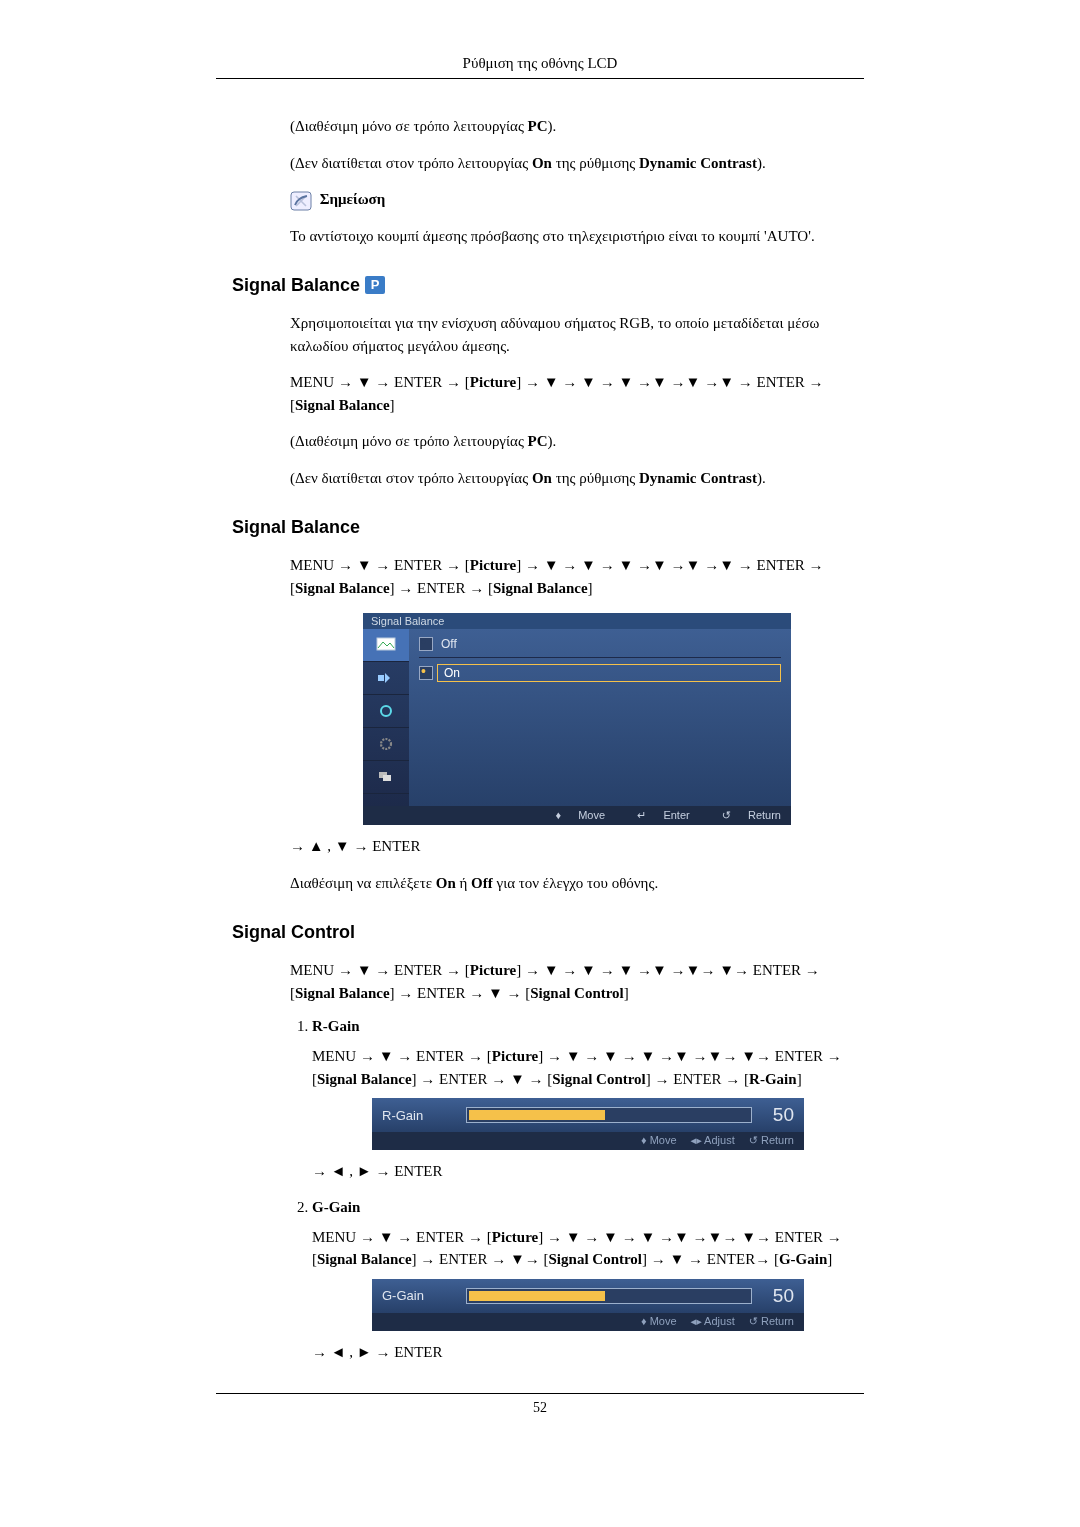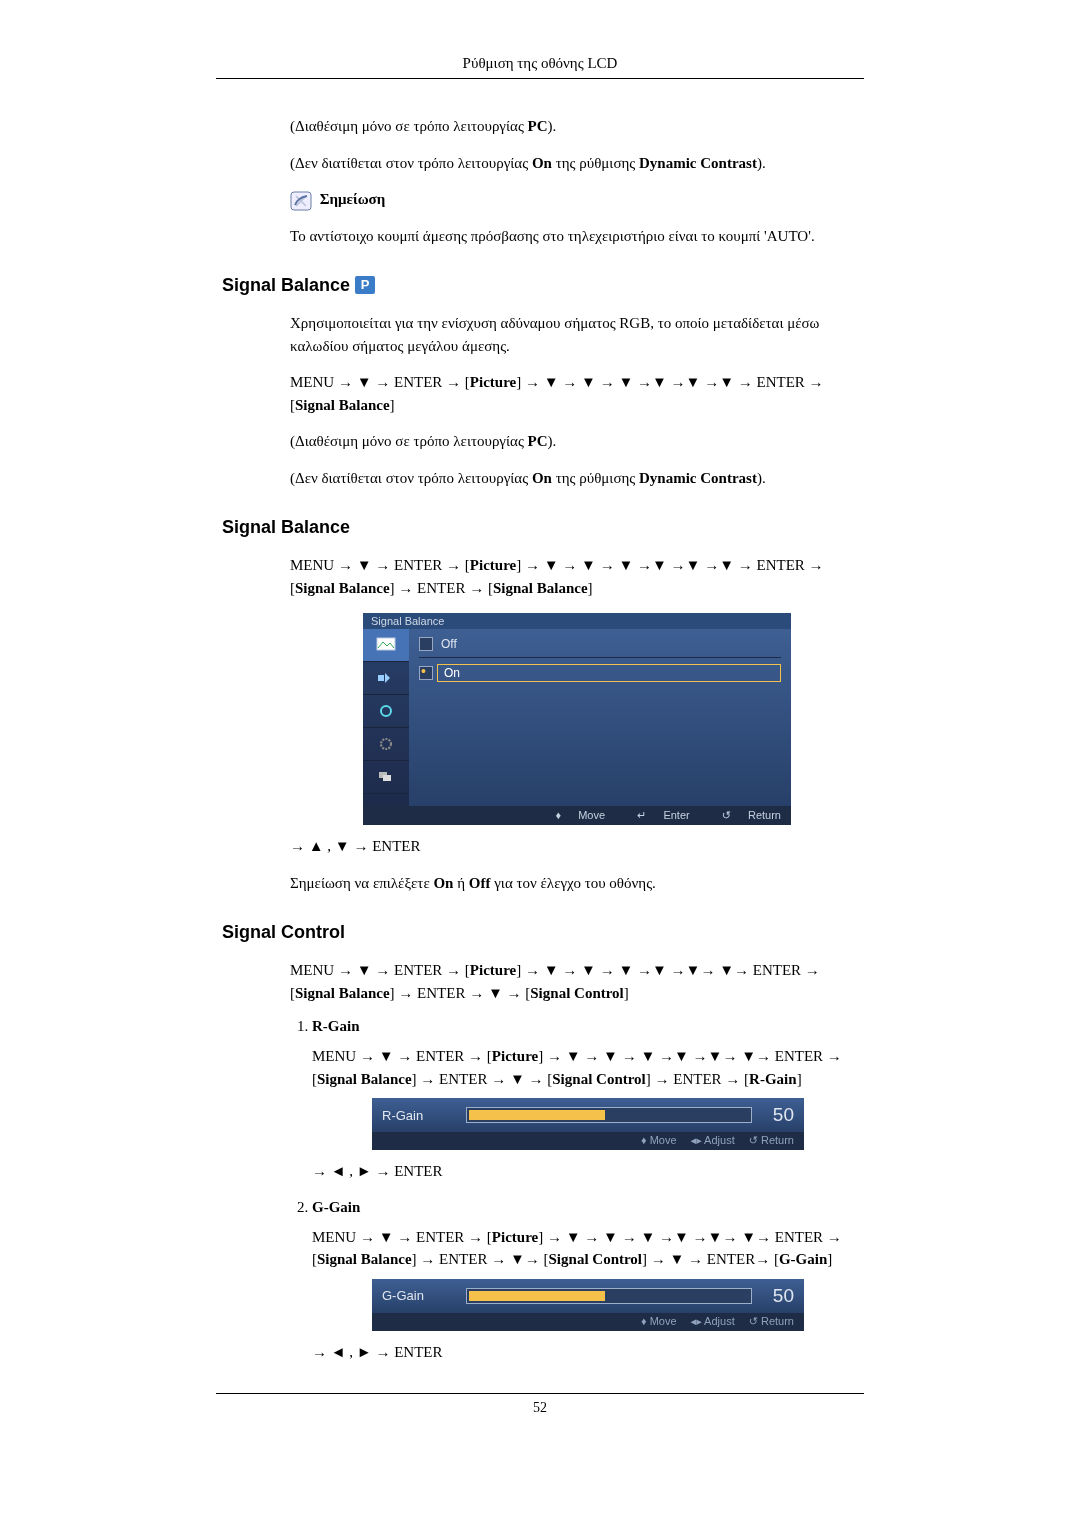--- a/index.html
+++ b/index.html
@@ -40,21 +40,21 @@
     margin-left: 74px;
   }
   .p {
     margin: 0 0 14px 0;
     line-height: 1.5;
   }
   .h2 {
     font-family: Arial, Helvetica, sans-serif;
     font-weight: bold;
     font-size: 18px;
-    margin: 28px 0 16px 6px;
+    margin: 28px 0 16px 16px;
   }
   .note-icon {
     display: inline-block;
     width: 22px;
     height: 20px;
     vertical-align: middle;
     margin-right: 4px;
   }
   .pc-icon {
     display: inline-block;
@@ -320,21 +320,21 @@
       </div>
       <div class="osd-foot">
         <span>♦ <span>Move</span></span>
         <span>↵ <span>Enter</span></span>
         <span>↺ <span>Return</span></span>
       </div>
     </div>
 
     <p class="p">→ ▲ , ▼ → ENTER</p>
     <p class="p">
-      <span>Σημείωση να επιλέξετε </span><span class="bold">On</span><span> ή </span><span class="bold">Off</span><span> για τον έλεγχο του οθόνης.</span>
+      <span>Διαθέσιμη να επιλέξετε </span><span class="bold">On</span><span> ή </span><span class="bold">Off</span><span> για τον έλεγχο του οθόνης.</span>
     </p>
   </div>
 
   <div class="h2">Signal Control</div>
   <div class="indent">
     <p class="p">
       <span>MENU → ▼ → ENTER → [</span><span class="bold">Picture</span><span>] → ▼ → ▼ → ▼ →▼ →▼→ ▼→ ENTER → [</span><span class="bold">Signal Balance</span><span>] → ENTER → ▼ → [</span><span class="bold">Signal Control</span><span>]</span>
     </p>
 
     <ol class="numlist">

